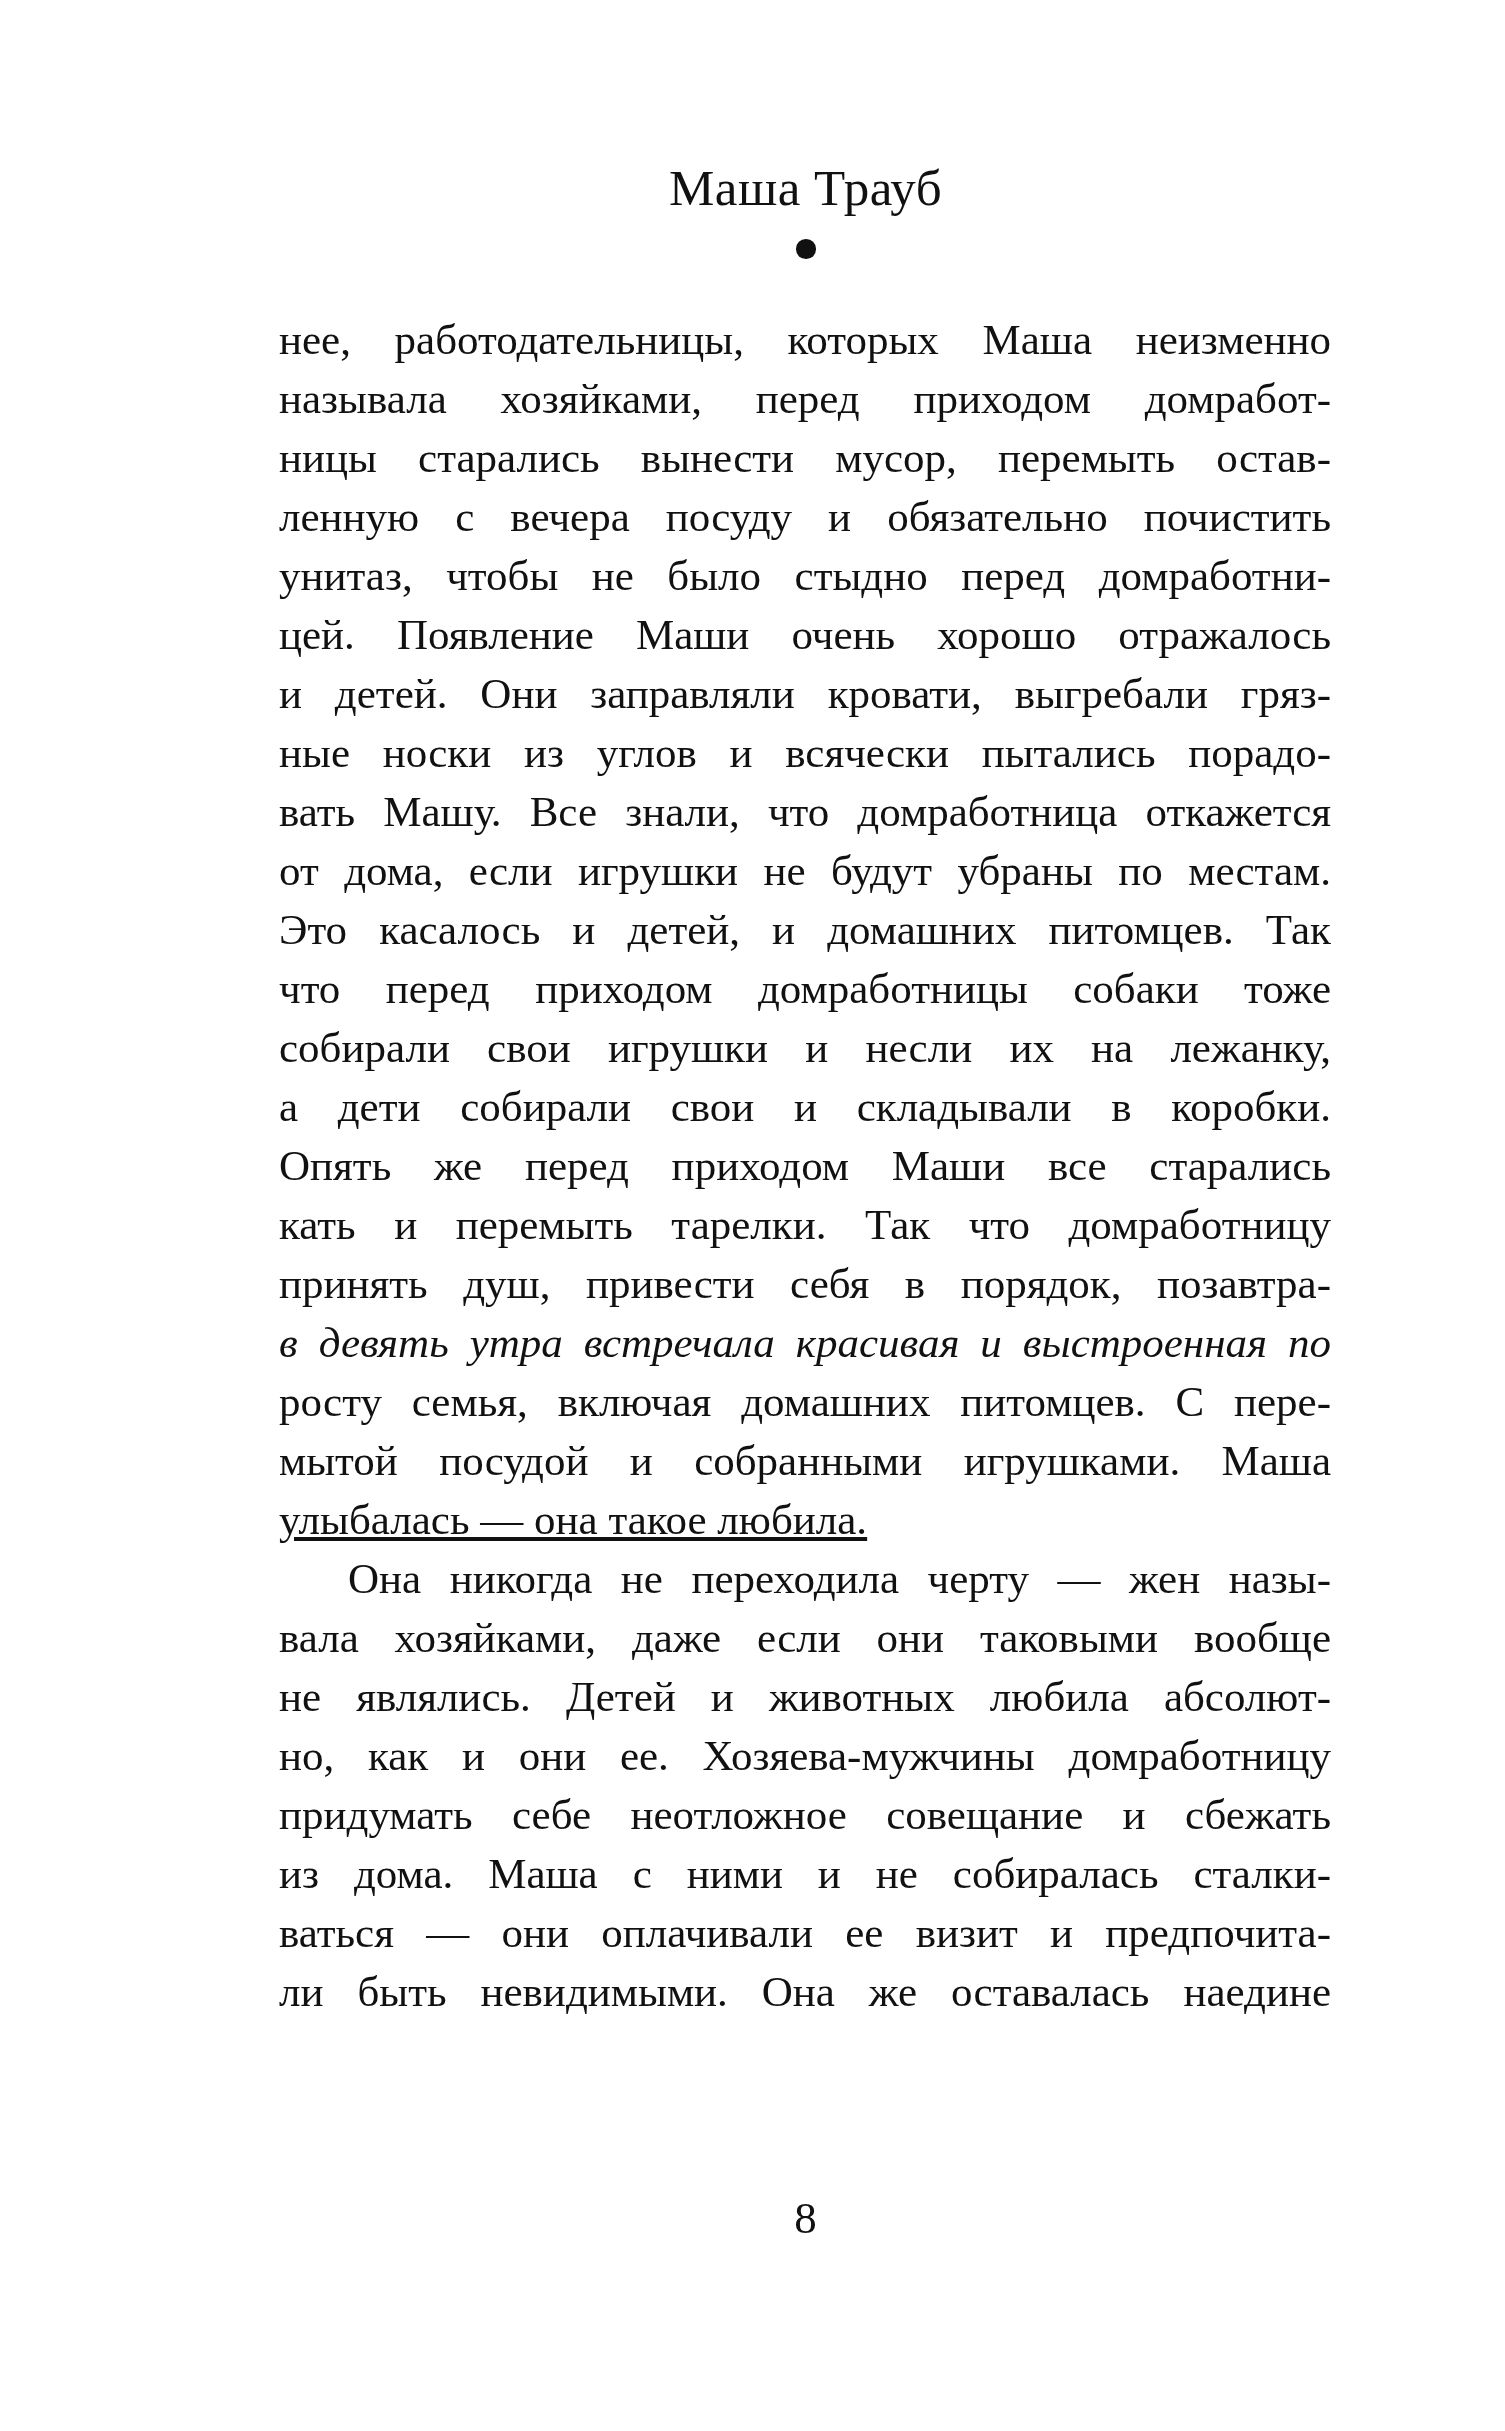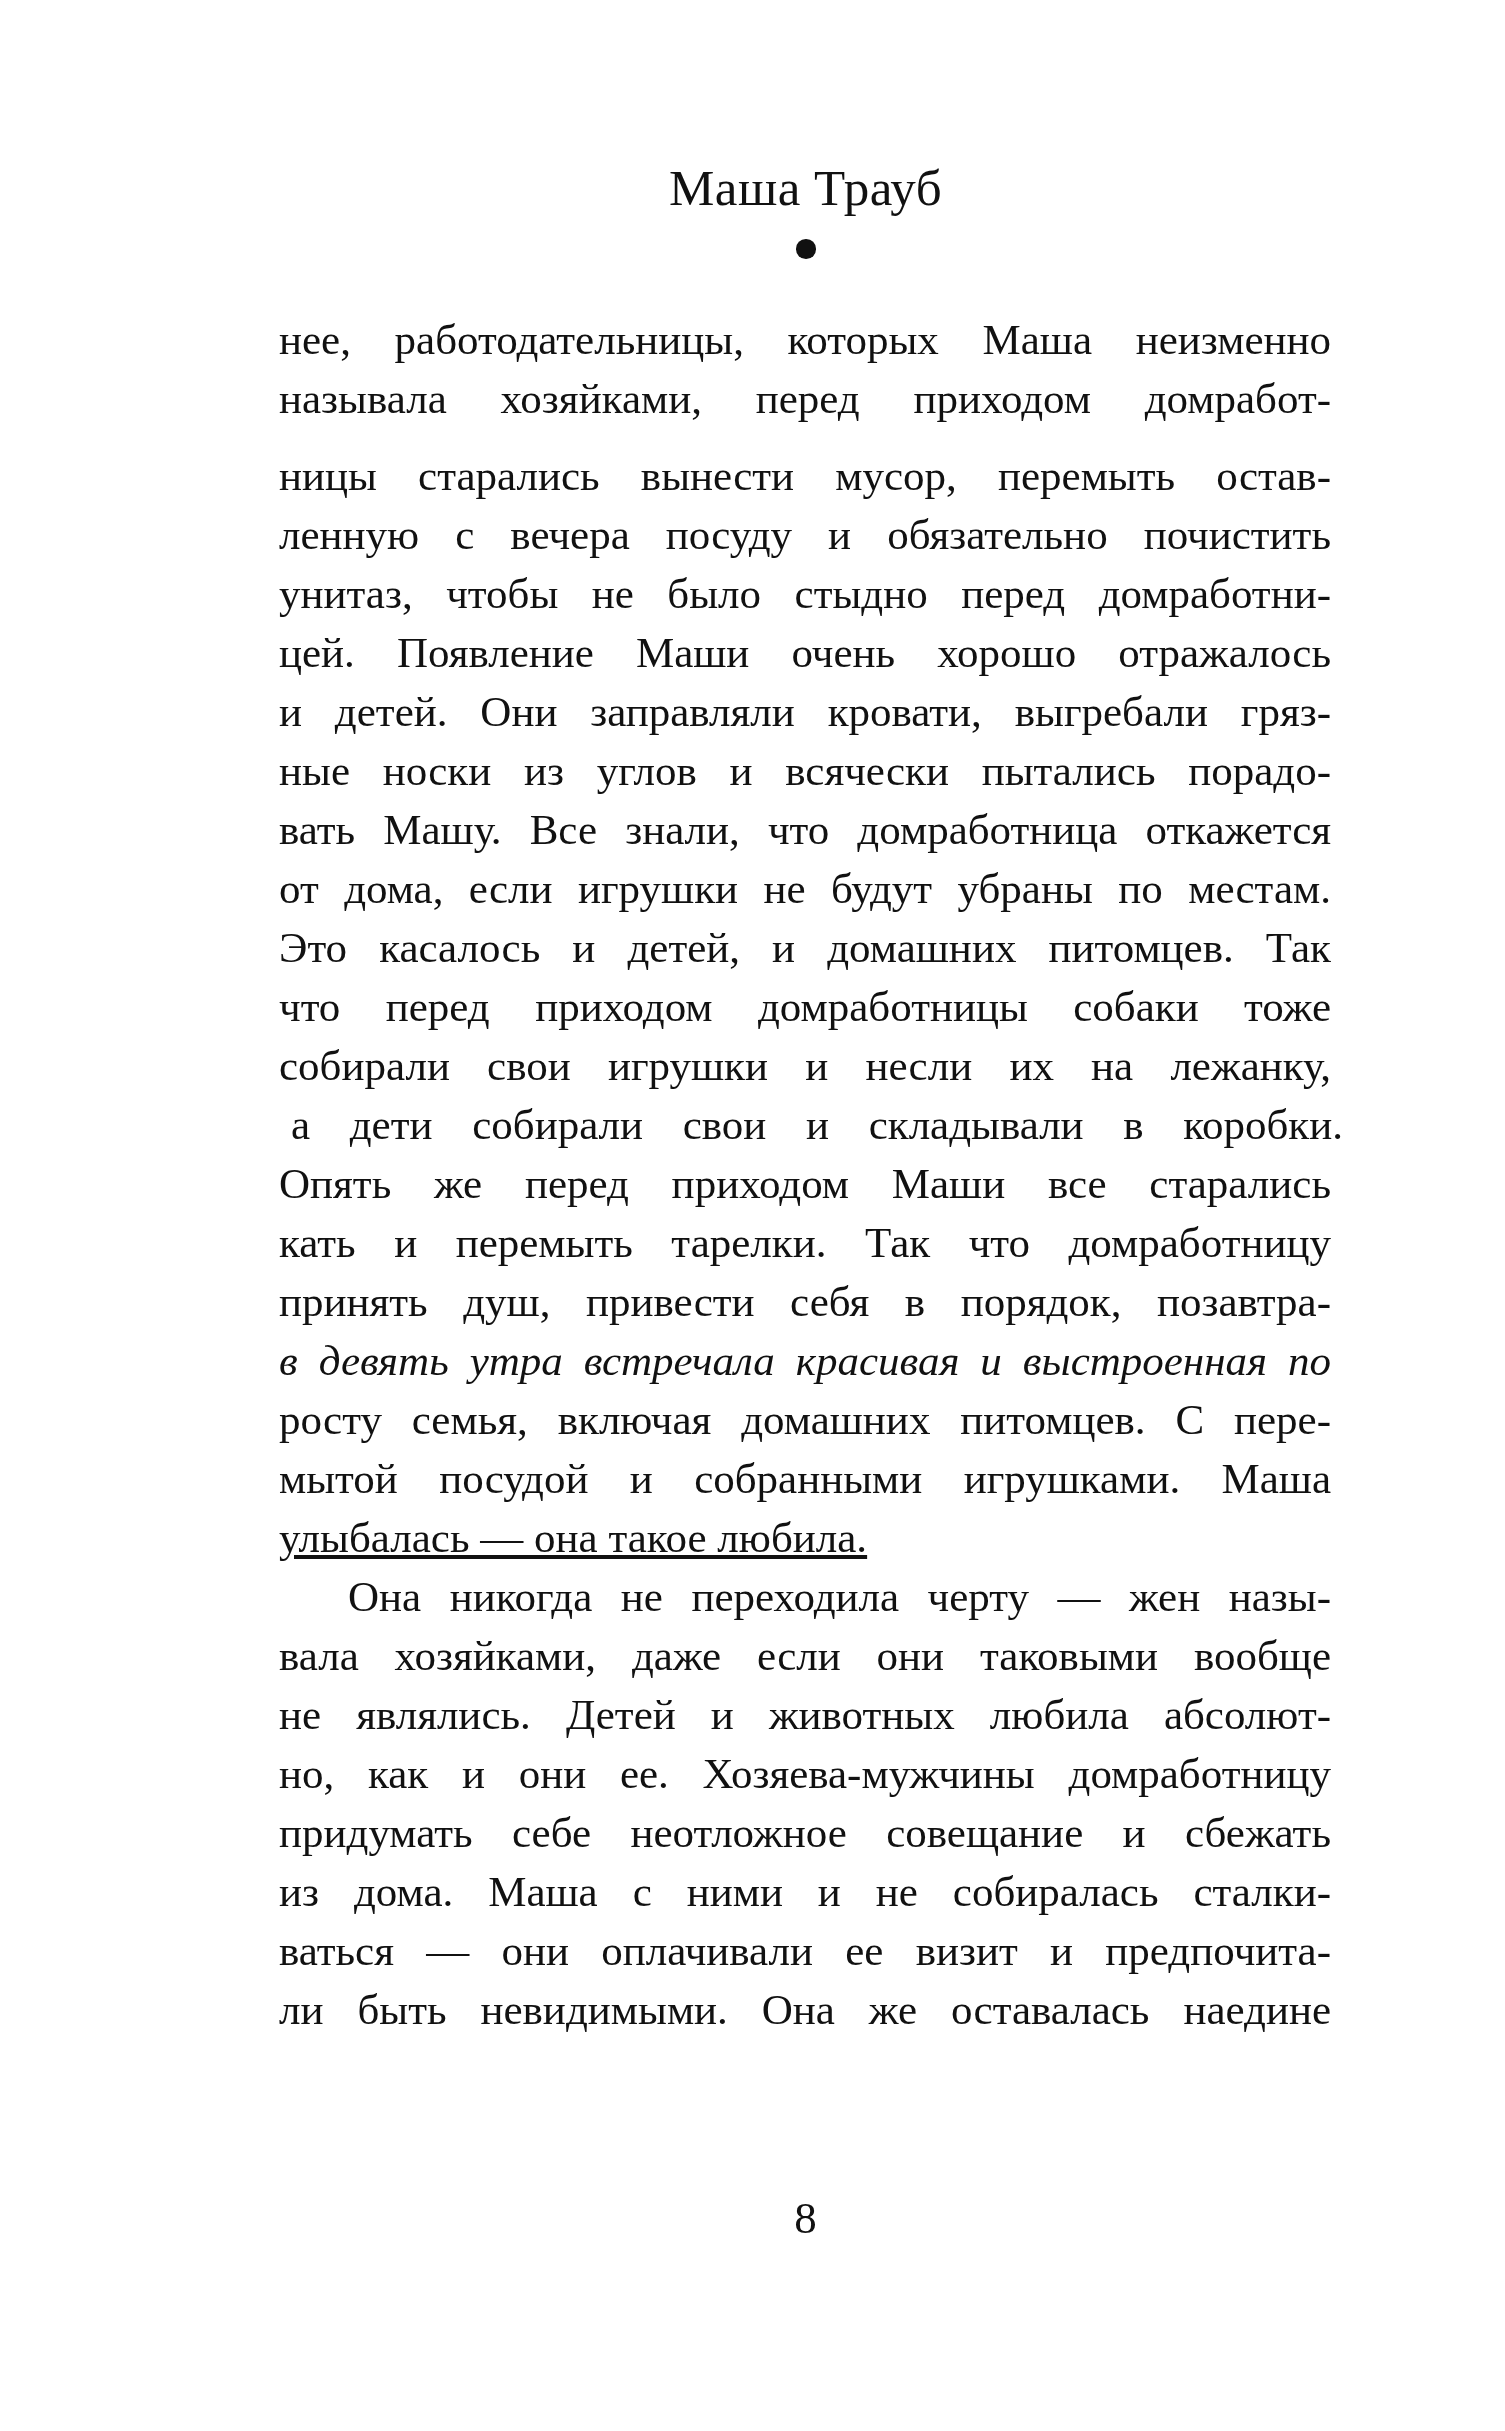--- a/index.html
+++ b/index.html
@@ -21,32 +21,32 @@
 <body>
 
 <div class="running-head">Маша Трауб</div>
 <div class="head-dot"></div>
 
 <div class="body">
 
   <div>
     <div class="line" style="display: block; width: 1052px;">нее, работодательницы, которых Маша неизменно</div>
     <div class="line" style="display: block; width: 1052px;">называла хозяйками, перед приходом домработ-</div>
-    <div class="line" style="display: block; width: 1052px; margin-top: 18px;">ницы старались вынести мусор, перемыть остав-</div>
+    <div class="line" style="display: block; width: 1052px;">ницы старались вынести мусор, перемыть остав-</div>
     <div class="line" style="display: block; width: 1052px;">ленную с вечера посуду и обязательно почистить</div>
     <div class="line" style="display: block; width: 1052px;">унитаз, чтобы не было стыдно перед домработни-</div>
     <div class="line" style="display: block; width: 1052px;">цей. Появление Маши очень хорошо отражалось</div>
     <div class="line" style="display: block; width: 1052px;">и детей. Они заправляли кровати, выгребали гряз-</div>
     <div class="line" style="display: block; width: 1052px;">ные носки из углов и всячески пытались порадо-</div>
     <div class="line" style="display: block; width: 1052px;">вать Машу. Все знали, что домработница откажется</div>
     <div class="line" style="display: block; width: 1052px;">от дома, если игрушки не будут убраны по местам.</div>
     <div class="line" style="display: block; width: 1052px;">Это касалось и детей, и домашних питомцев. Так</div>
     <div class="line" style="display: block; width: 1052px;">что перед приходом домработницы собаки тоже</div>
     <div class="line" style="display: block; width: 1052px;">собирали свои игрушки и несли их на лежанку,</div>
-    <div class="line" style="display: block; width: 1052px; margin-left: 12px;">а дети собирали свои и складывали в коробки.</div>
+    <div class="line" style="display: block; width: 1052px;">а дети собирали свои и складывали в коробки.</div>
     <div class="line" style="display: block; width: 1052px;">Опять же перед приходом Маши все старались</div>
     <div class="line" style="display: block; width: 1052px;">кать и перемыть тарелки. Так что домработницу</div>
     <div class="line" style="display: block; width: 1052px;">принять душ, привести себя в порядок, позавтра-</div>
     <div class="line" style="display: block; width: 1052px; font-style: italic;">в девять утра встречала красивая и выстроенная по</div>
     <div class="line" style="display: block; width: 1052px;">росту семья, включая домашних питомцев. С пере-</div>
     <div class="line" style="display: block; width: 1052px;">мытой посудой и собранными игрушками. Маша</div>
     <div class="line last" style="display: block; width: 1052px; text-decoration: underline;">улыбалась — она такое любила.</div>
   </div>
 
   <div>

